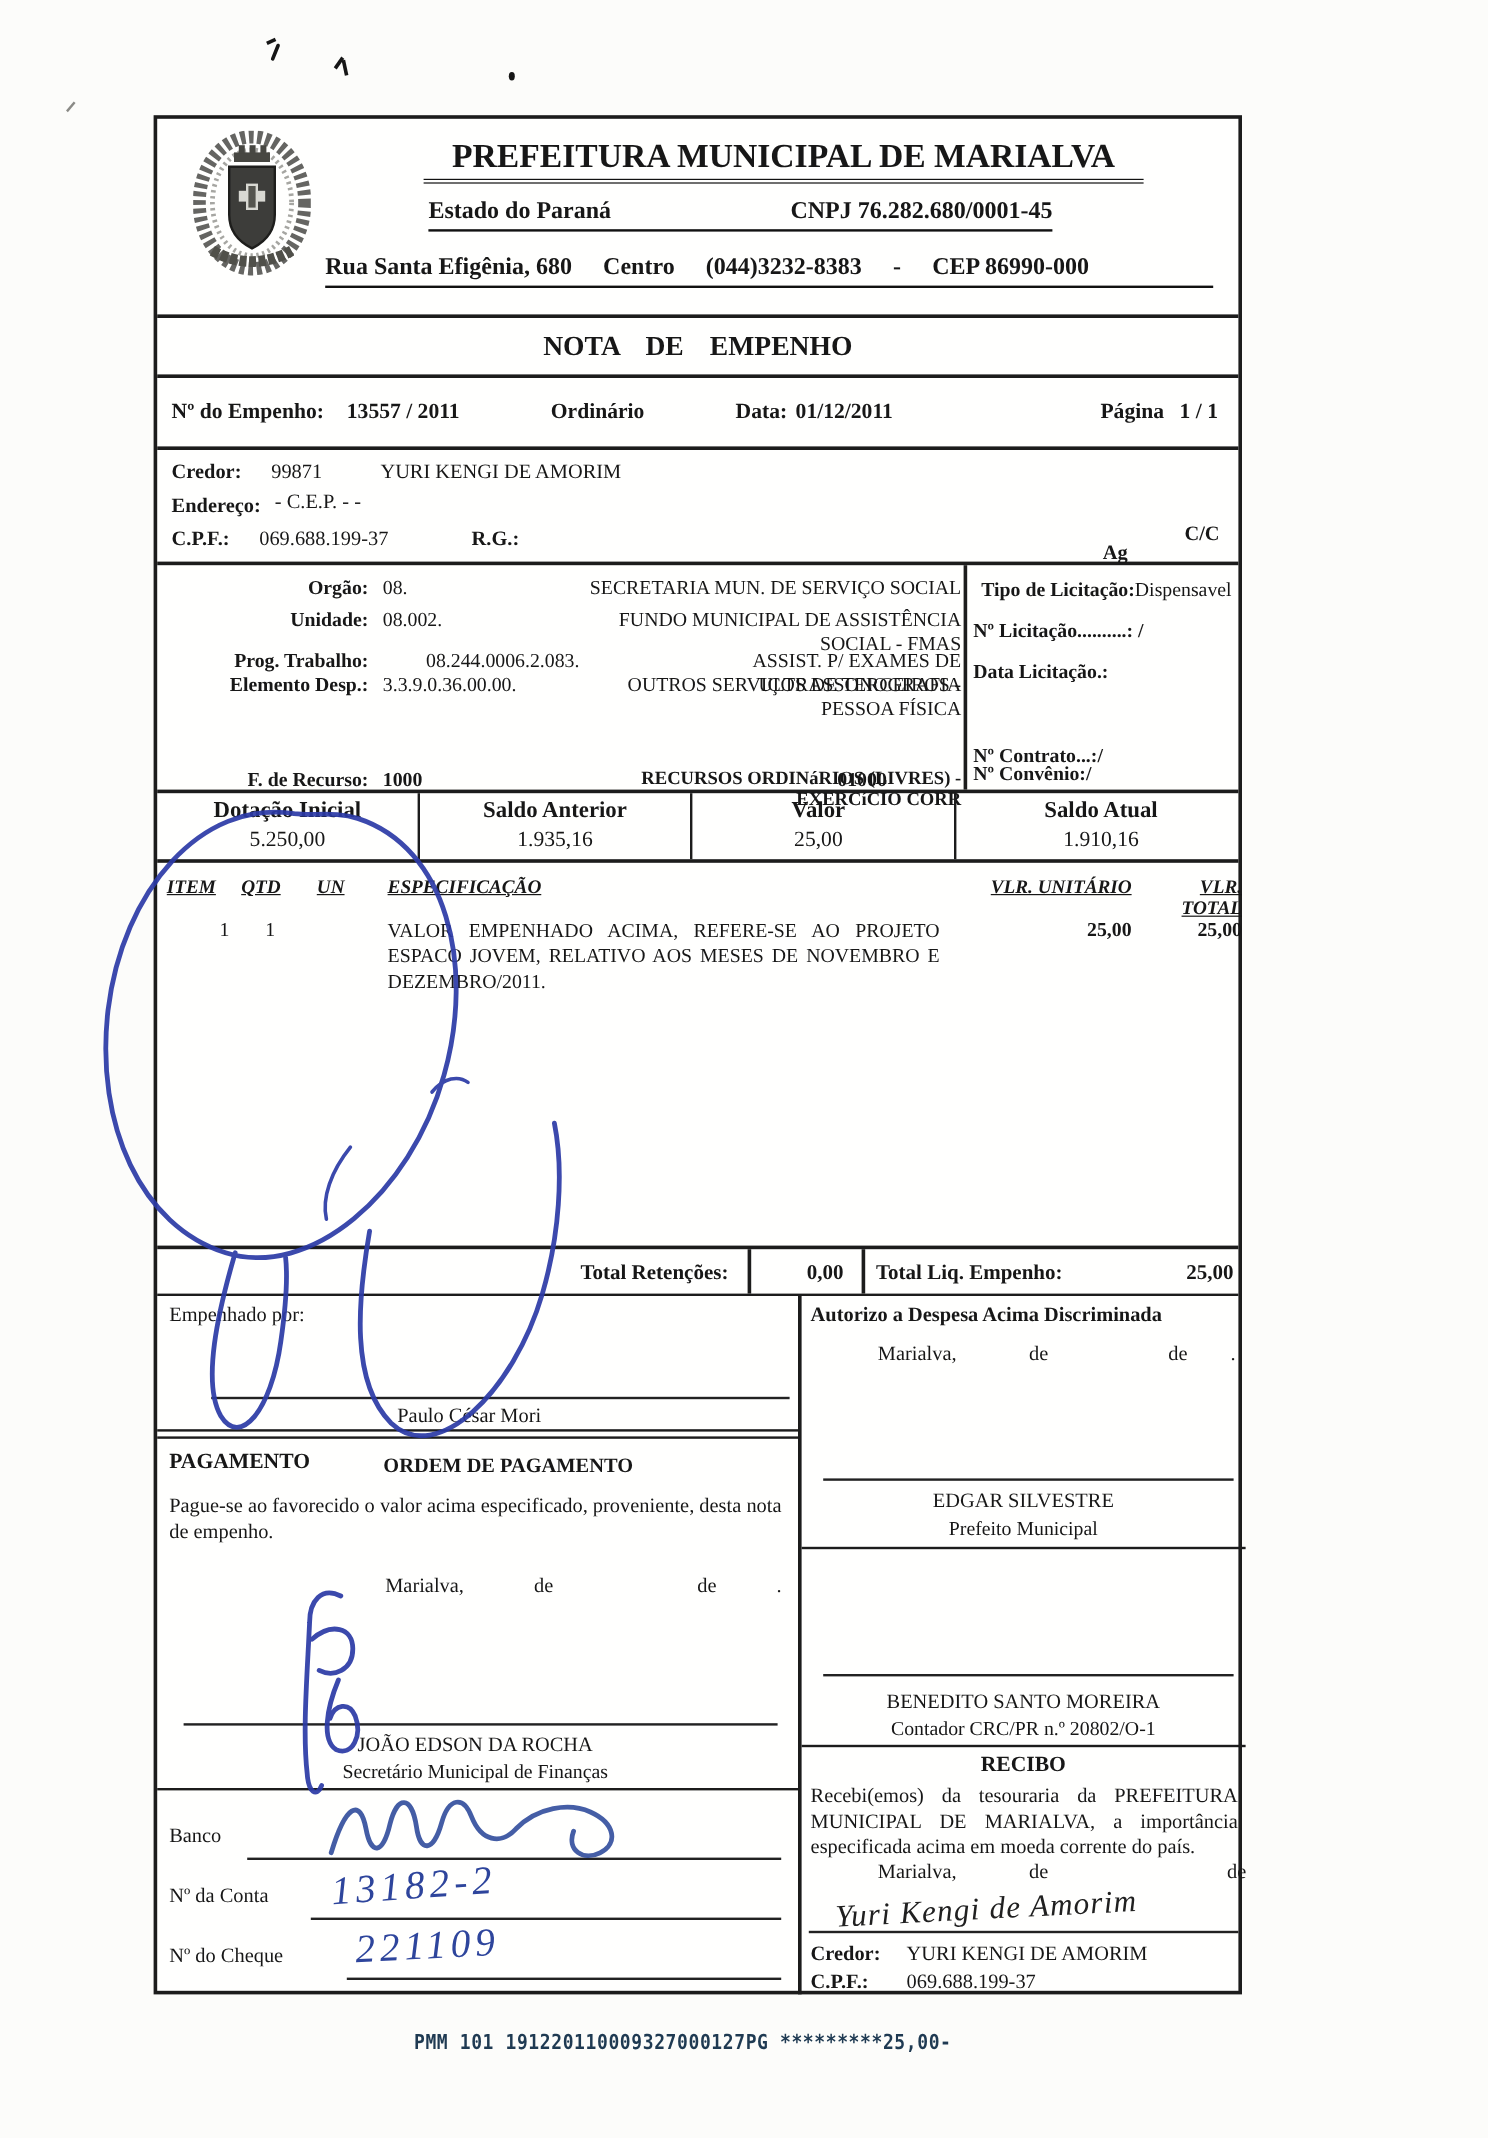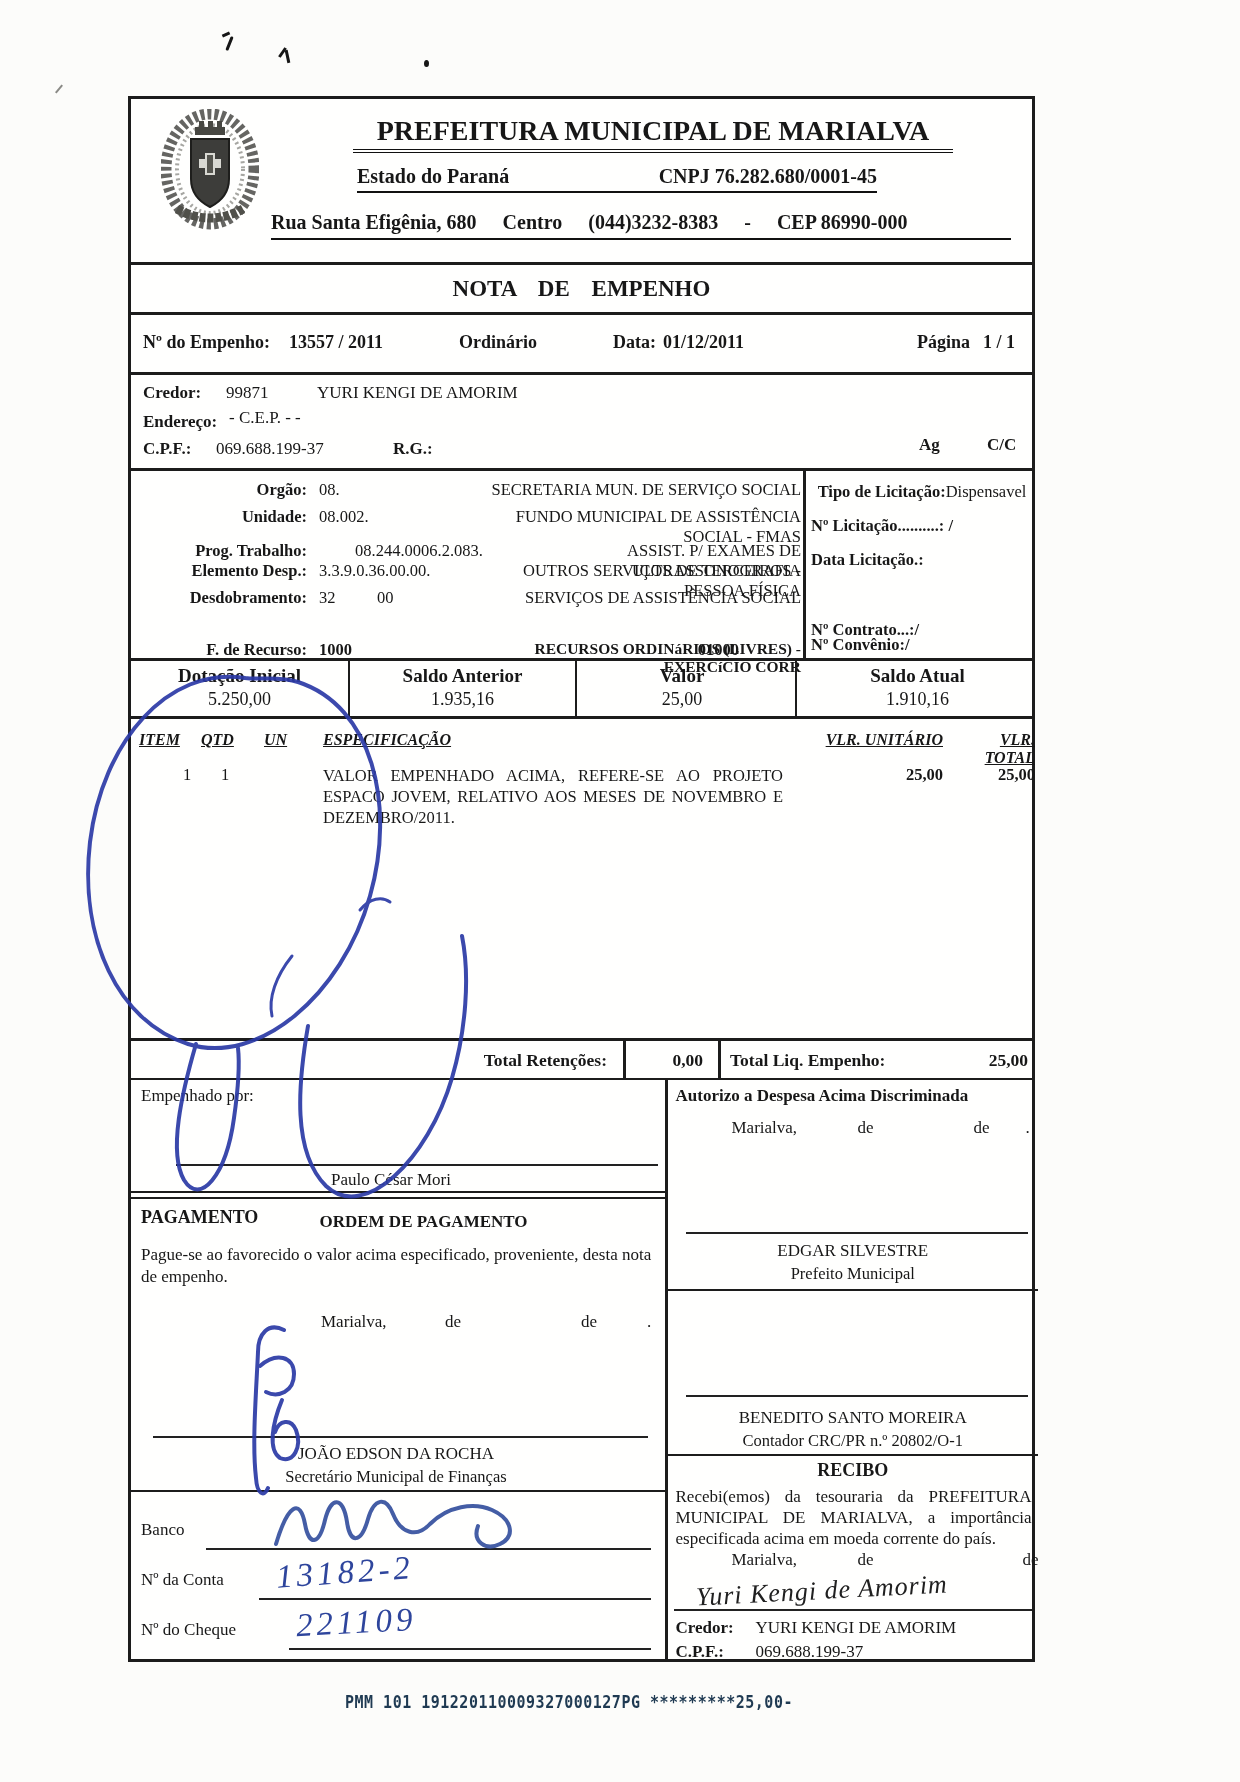--- a/index.html
+++ b/index.html
@@ -157,21 +157,21 @@
 
     <div class="sec" id="cred">
       <span class="abs b" style="left:12px;top:8px;">Credor:</span>
       <span class="abs" style="left:95px;top:8px;text-align:center;">99871</span>
       <span class="abs" style="left:186px;top:8px;">YURI KENGI DE AMORIM</span>
       <span class="abs b" style="left:12px;top:37px;">Endereço:</span>
       <span class="abs" style="left:98px;top:33px;">- C.E.P.  -   -</span>
       <span class="abs b" style="left:12px;top:64px;">C.P.F.:</span>
       <span class="abs" style="left:85px;top:64px;">069.688.199-37</span>
       <span class="abs b" style="left:262px;top:64px;">R.G.:</span>
-      <span class="abs b" style="left:788px;top:60px;">Ag</span>
+      <span class="abs b" style="left:788px;top:76px;">Ag</span>
       <span class="abs b" style="left:856px;top:60px;">C/C</span>
     </div>
 
     <div class="sec" id="cls">
       <div class="vdiv"></div>
 
       <div class="cls-row" style="top:9px;">
         <span class="lb">Orgão:</span>
         <span class="cd">08.</span>
         <span class="ds">SECRETARIA MUN. DE SERVIÇO SOCIAL</span>
@@ -183,26 +183,20 @@
       </div>
       <div class="cls-row" style="top:70px;gap:36px;">
         <span class="lb">Prog. Trabalho:</span>
         <span class="cd">08.244.0006.2.083.</span>
         <span class="ds">ASSIST. P/ EXAMES DE ULTRASSONOGRAFIA</span>
       </div>
       <div class="cls-row" style="top:90px;">
         <span class="lb">Elemento Desp.:</span>
         <span class="cd">3.3.9.0.36.00.00.</span>
         <span class="ds">OUTROS SERVIÇOS DE TERCEIROS - PESSOA FÍSICA</span>
-      </div>
-      <div class="cls-row" style="top:117px;">
-        <span class="lb">Desdobramento:</span>
-        <span class="cd" style="width:58px;">32</span>
-        <span class="cd2">00</span>
-        <span class="ds">SERVIÇOS DE ASSISTÊNCIA SOCIAL</span>
       </div>
       <div class="cls-row b" style="top:169px;">
         <span class="lb">F. de Recurso:</span>
         <span class="cd b">1000</span>
         <span class="ds b" style="font-size:15.5px;">RECURSOS ORDINáRIOS (LIVRES) - EXERCíCIO CORR</span>
         <span class="b" style="position:absolute;right:62px;">01000</span>
       </div>
 
       <div class="lic-row" style="top:11px;text-align:center;">
         <span class="b">Tipo de Licitação:</span><span>Dispensavel</span>

